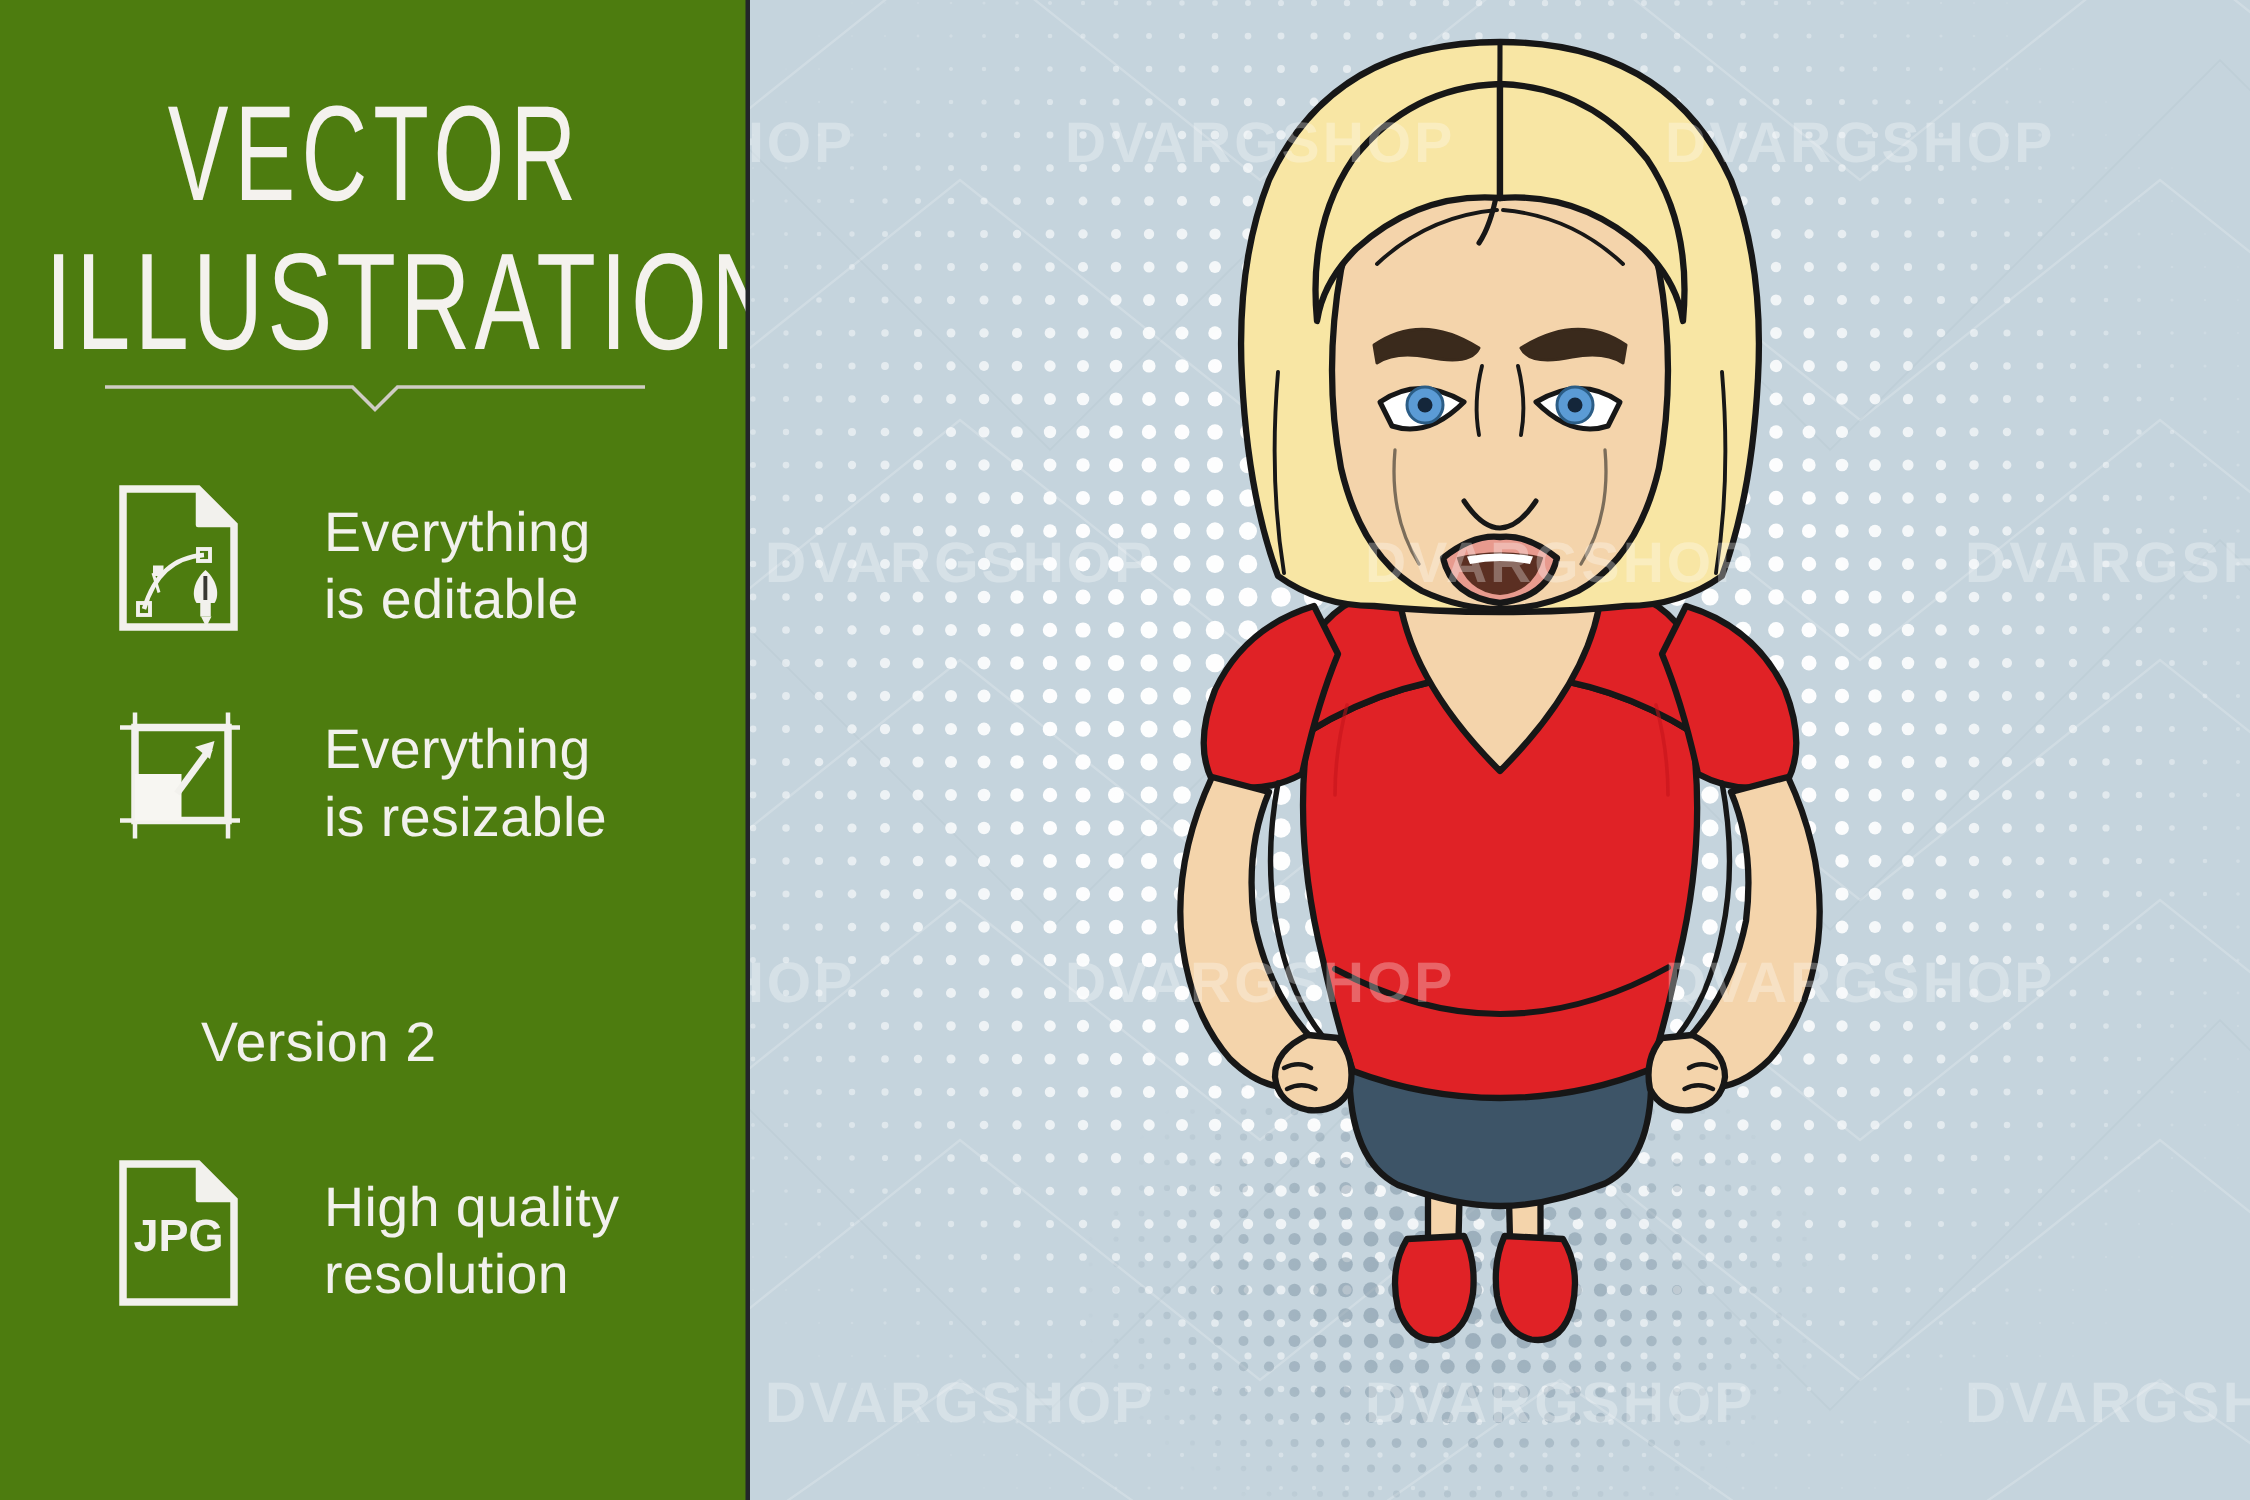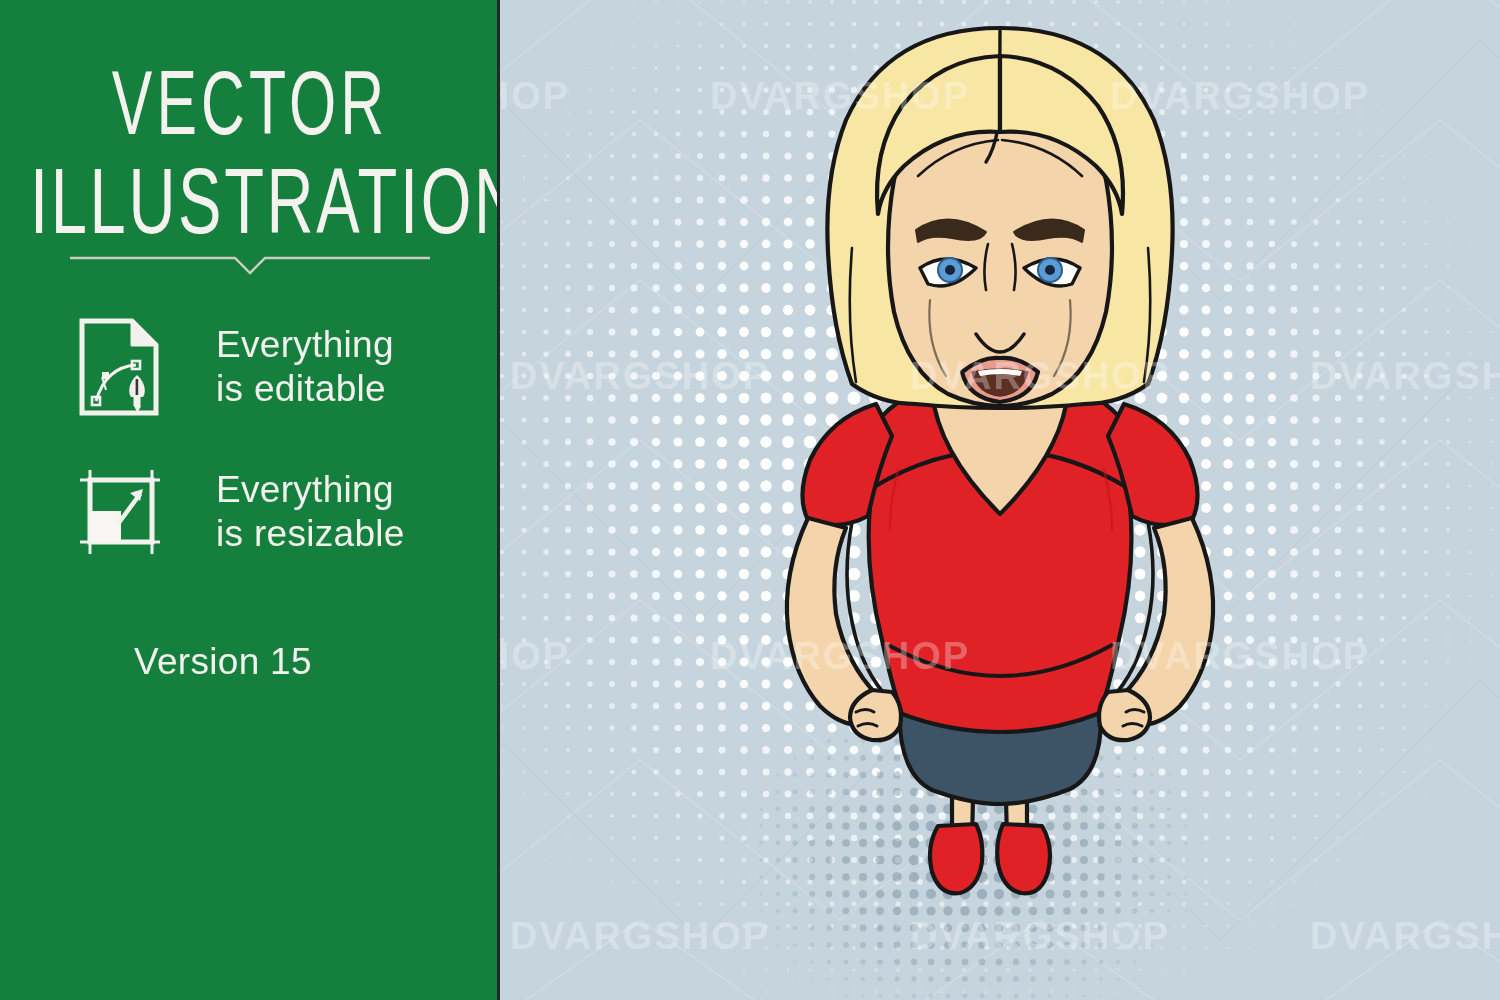--- a/index.html
+++ b/index.html
@@ -3,21 +3,21 @@
 <meta charset="utf-8">
 <style>
   html,body{margin:0;padding:0;background:#fff;}
   body{font-family:"Liberation Sans",sans-serif;}
 
   #stage{position:relative;width:1500px;height:1000px;overflow:hidden;}
 
   
   #left-panel{
     position:absolute;left:0;top:0;width:500px;height:1000px;
-    background:#15803d;
+    background:#4d7c0f;
     overflow:hidden;
   }
   #left-panel:after{
     content:"";position:absolute;right:0;top:0;width:3px;height:100%;
     background:#23262a;
   }
 
   .title-block{position:absolute;left:0;top:58px;width:500px;}
   .t-line1{
     font-family:"Liberation Sans",sans-serif;
@@ -43,21 +43,21 @@
     transform:scaleX(.88) scaleY(1.24);
     transform-origin:center top;
     white-space:nowrap;
   }
 
   #divider{position:absolute;left:70px;top:246px;width:360px;height:30px;}
 
   
   .feature{
     position:absolute;left:78px;width:400px;height:110px;
-    display:flex;align-items:center;
+    display:flex;align-items:flex-end;
   }
   .f-icon{width:82px;height:100px;flex:0 0 82px;position:relative;}
   .f-text{
     margin-left:56px;
     color:#f2f1ed;
     font-size:37px;
     font-weight:300;
     line-height:1.2;
     letter-spacing:.3px;
     white-space:pre-line;
@@ -136,23 +136,34 @@
           </g>
           <line x1="40" y1="62" x2="62" y2="32" stroke="#f2f1ed" stroke-width="4.5"></line>
           <path d="M65 27 L52 31 L62 39 Z" fill="#f2f1ed"></path>
         </svg>
       </div>
       <div class="f-text">Everything
 is resizable</div>
     </div>
 
     <div class="feature" style="top:607px">
-      <div class="f-text">Version 15</div>
+      <div class="f-text">Version 2</div>
     </div>
 
+    <div class="feature" style="top:762px">
+      <div class="f-icon">
+        <svg viewBox="0 0 82 100" width="82" height="100">
+          <path d="M4 4 H54 L78 28 V96 H4 Z" fill="none" stroke="#f2f1ed" stroke-width="5"></path>
+          <path d="M54 4 L78 28 H54 Z" fill="#f2f1ed" stroke="#f2f1ed" stroke-width="3" stroke-linejoin="round"></path>
+          <text x="41" y="62" text-anchor="middle" font-family="Liberation Sans, sans-serif" font-size="30" font-weight="700" fill="#f2f1ed">JPG</text>
+        </svg>
+      </div>
+      <div class="f-text">High quality
+resolution</div>
+    </div>
 
   </div>
 
   <div id="right-panel">
 
     <svg id="creases" viewBox="0 0 1000 1000">
       <g stroke="#ffffff" stroke-opacity=".20" stroke-width="1.6" fill="none">
         <path d="M-60 120 L140 -40 L340 120 L540 -40 L740 120 L940 -40 L1140 120"></path>
         <path d="M-60 280 L140 120 L340 280 L540 120 L740 280 L940 120 L1140 280"></path>
         <path d="M-60 440 L140 280 L340 440 L540 280 L740 440 L940 280 L1140 440"></path>

